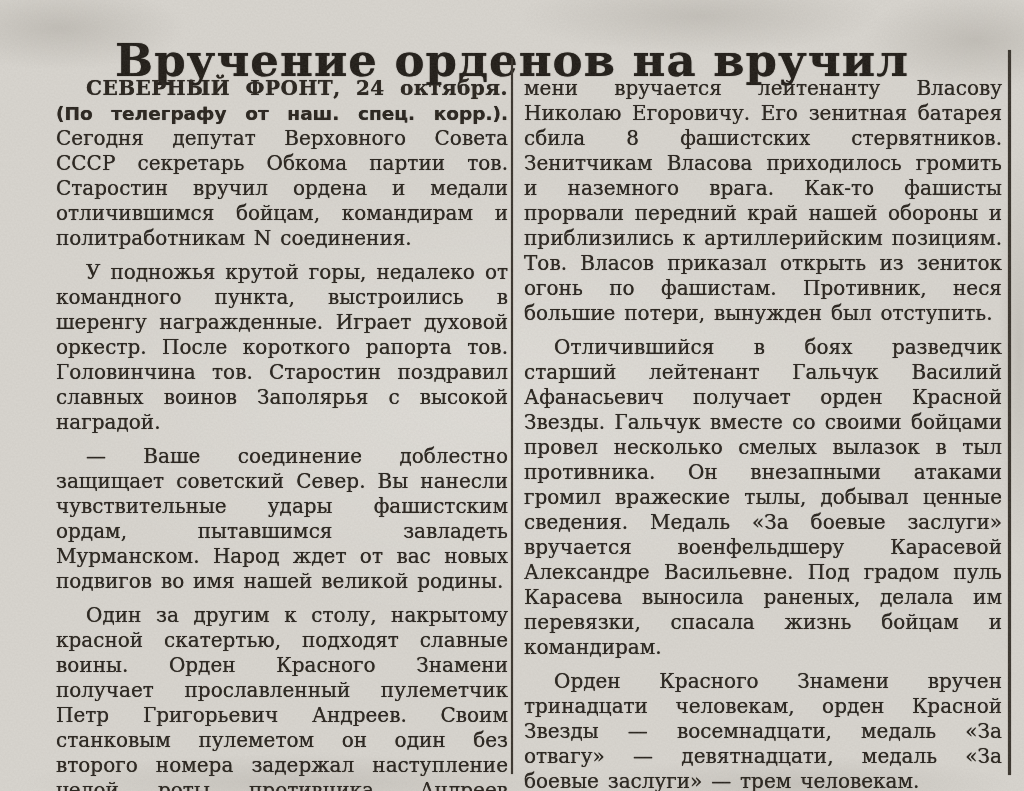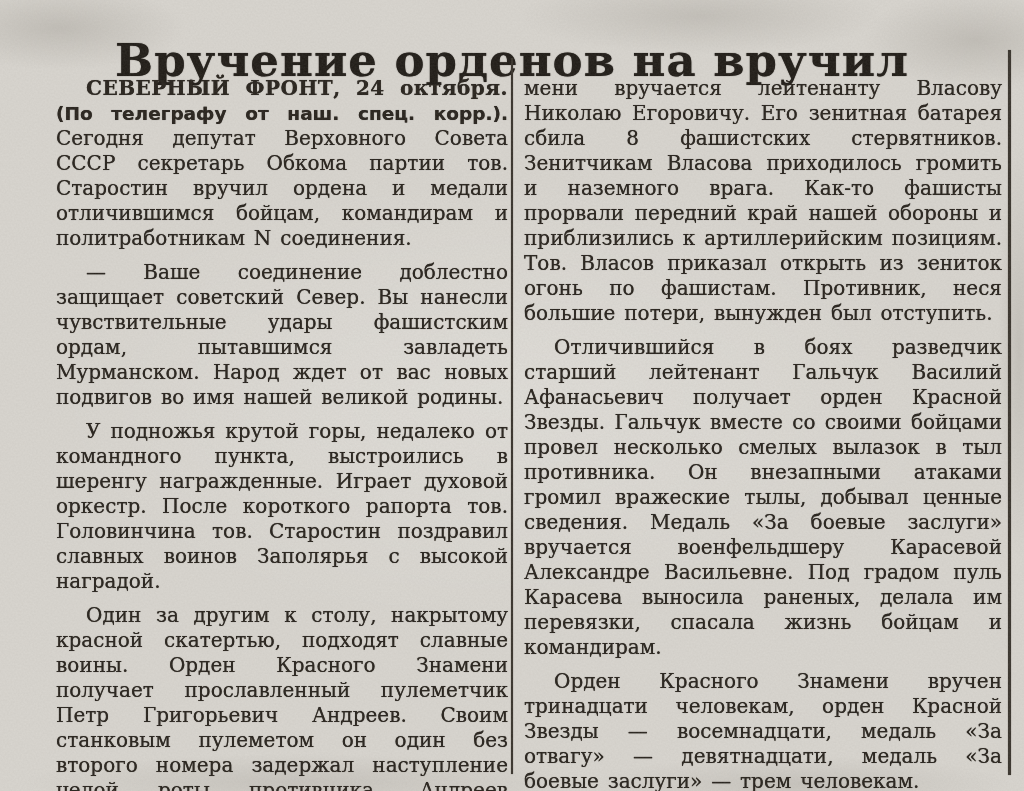--- a/index.html
+++ b/index.html
@@ -87,22 +87,22 @@
   <div class="mottle"></div>
 
   <h1 class="headline">Вручение орденов на вручил</h1>
 
   <div class="col col-left">
     <p>
       <span class="dateline">СЕВЕРНЫЙ ФРОНТ, 24 октября.</span> 
       <span class="credit">(По телеграфу от наш. спец. корр.).</span> 
       <span>Сегодня депутат Верховного Совета СССР секретарь Обкома партии тов. Старостин вручил ордена и медали отличившимся бойцам, командирам и политработникам N соединения.</span>
     </p>
+    <p>У подножья крутой горы, недалеко от командного пункта, выстроились в шеренгу награжденные. Играет духовой оркестр. После короткого рапорта тов. Головинчина тов. Старостин поздравил славных воинов Заполярья с высокой наградой.</p>
     <p>— Ваше соединение доблестно защищает советский Север. Вы нанесли чувствительные удары фашистским ордам, пытавшимся завладеть Мурманском. Народ ждет от вас новых подвигов во имя нашей великой родины.</p>
-    <p>У подножья крутой горы, недалеко от командного пункта, выстроились в шеренгу награжденные. Играет духовой оркестр. После короткого рапорта тов. Головинчина тов. Старостин поздравил славных воинов Заполярья с высокой наградой.</p>
     <p>Один за другим к столу, накрытому красной скатертью, подходят славные воины. Орден Красного Знамени получает прославленный пулеметчик Петр Григорьевич Андреев. Своим станковым пулеметом он один без второго номера задержал наступление целой роты противника. Андреев уничтожил в этом бою несколько десятков фашистов. Орден Красного Зна-</p>
   </div>
 
   <div class="rule-vertical rule-column-divider"></div>
 
   <div class="col col-right">
     <p class="continued">мени вручается лейтенанту Власову Николаю Егоровичу. Его зенитная батарея сбила 8 фашистских стервятников. Зенитчикам Власова приходилось громить и наземного врага. Как-то фашисты прорвали передний край нашей обороны и приблизились к артиллерийским позициям. Тов. Власов приказал открыть из зениток огонь по фашистам. Противник, неся большие потери, вынужден был отступить.</p>
     <p>Отличившийся в боях разведчик старший лейтенант Гальчук Василий Афанасьевич получает орден Красной Звезды. Гальчук вместе со своими бойцами провел несколько смелых вылазок в тыл противника. Он внезапными атаками громил вражеские тылы, добывал ценные сведения. Медаль «За боевые заслуги» вручается военфельдшеру Карасевой Александре Васильевне. Под градом пуль Карасева выносила раненых, делала им перевязки, спасала жизнь бойцам и командирам.</p>
     <p>Орден Красного Знамени вручен тринадцати человекам, орден Красной Звезды — восемнадцати, медаль «За отвагу» — девятнадцати, медаль «За боевые заслуги» — трем человекам.</p>
   </div>

